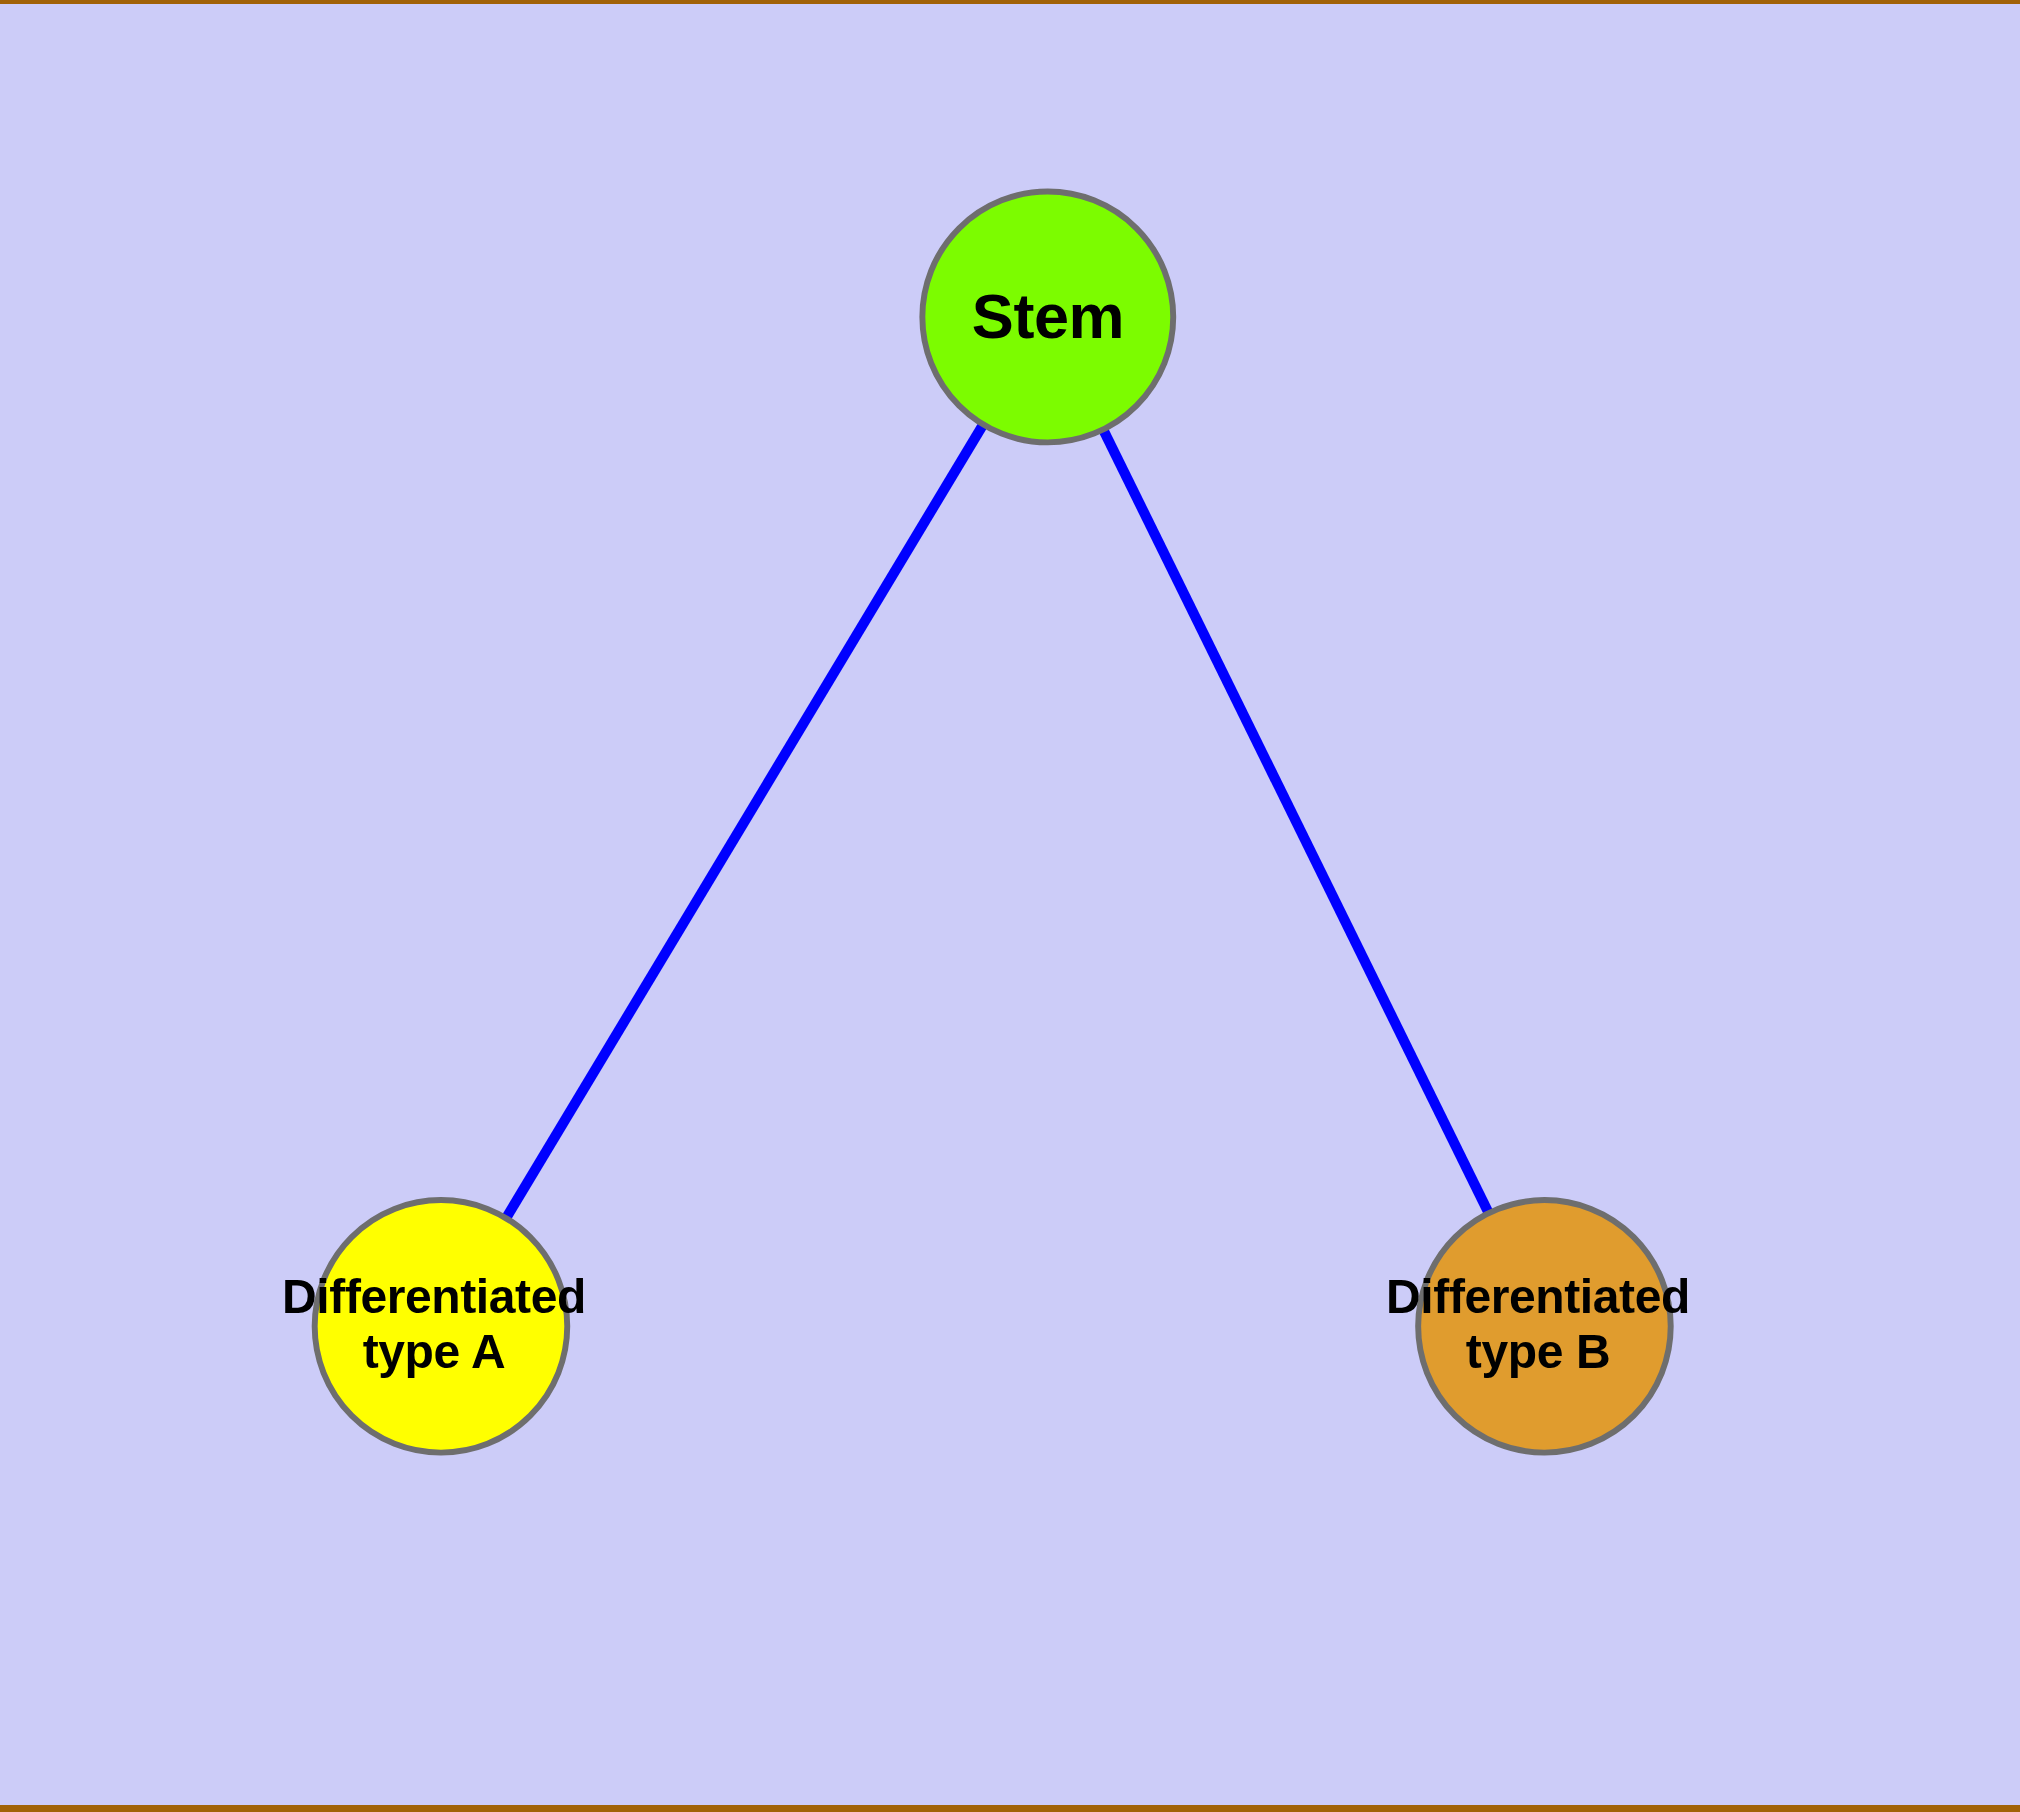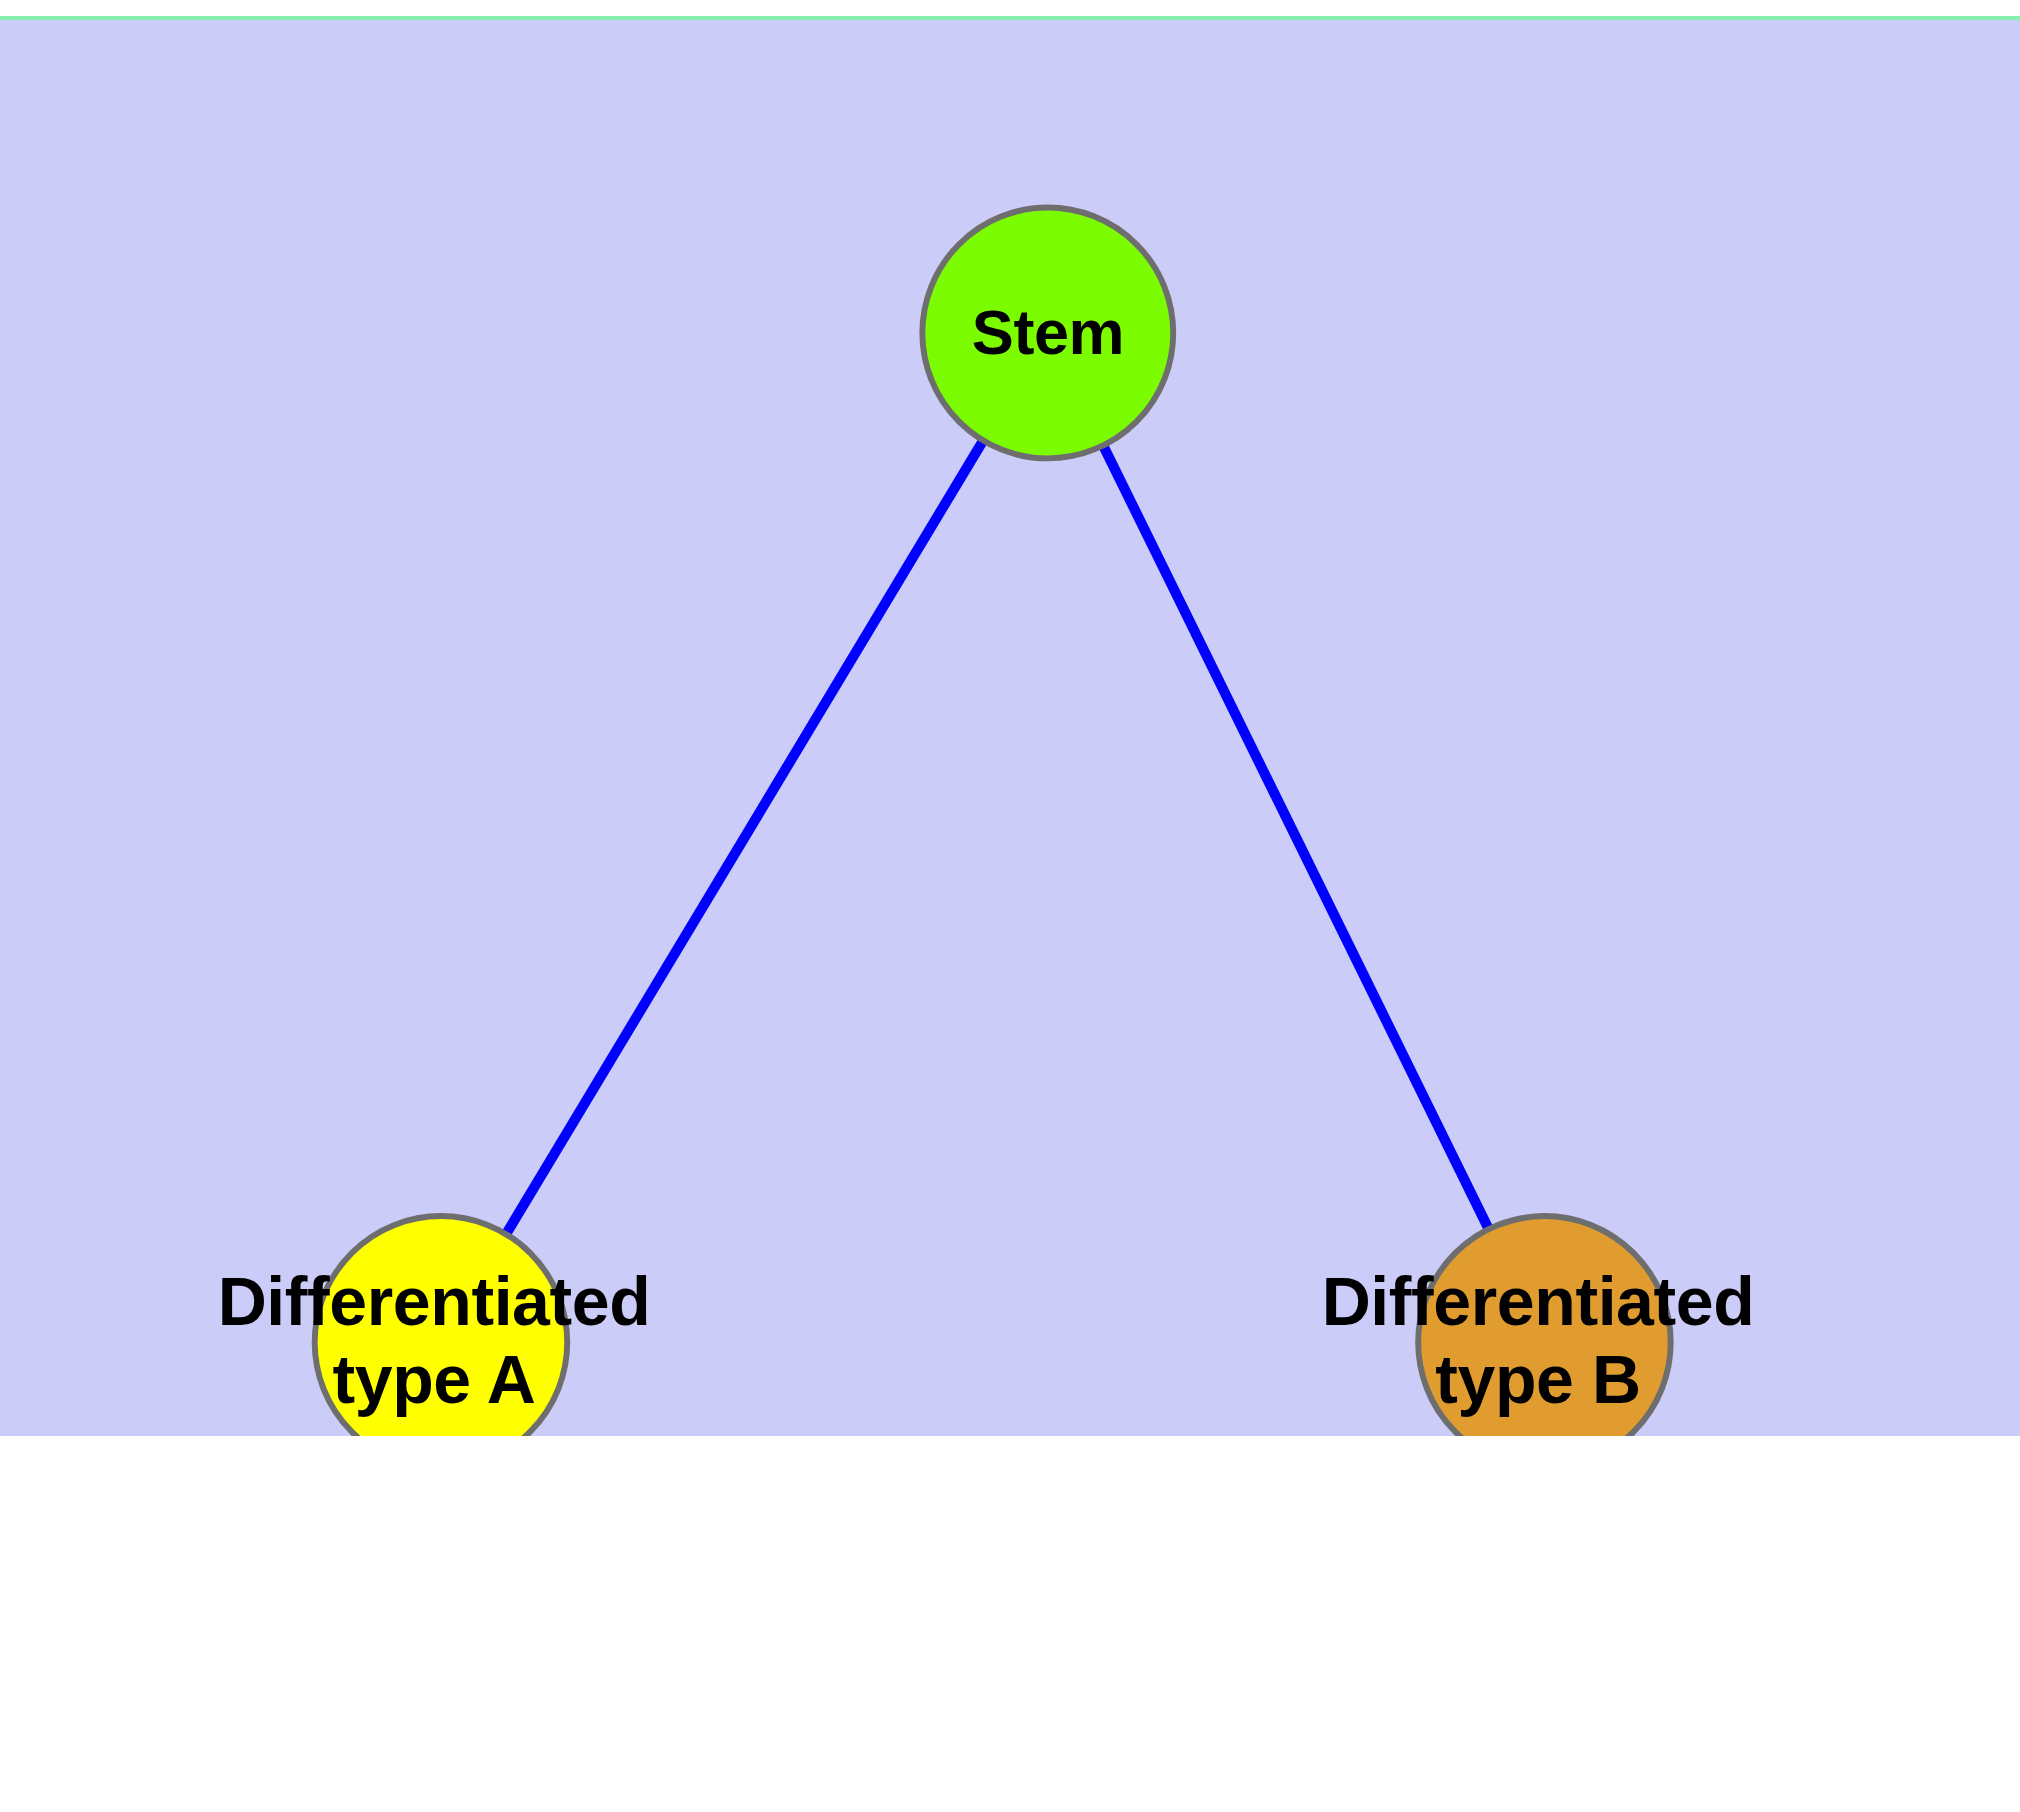--- a/index.html
+++ b/index.html
@@ -7,24 +7,23 @@
     margin: 0;
     padding: 0;
     background: #ffffff;
   }
   body {
     font-family: "Liberation Sans", sans-serif;
   }
   #canvas {
     position: relative;
     width: 2021px;
-    height: 1420px;
+    height: 1812px;
     overflow: hidden;
-    background: #86efac;
-    margin-top: 16px;
+    background: #a16207;
   }
   #plot-area {
     position: absolute;
     left: 0px;
     top: 4.2px;
     width: 2021px;
     height: 1801px;
     background: #ccccf8;
   }
   #graph-svg {
@@ -42,21 +41,21 @@
     text-align: center;
     white-space: pre;
     line-height: 1.14;
     letter-spacing: -0.4px;
     pointer-events: none;
   }
   .node-label.root {
     font-size: 63px;
   }
   .node-label.leaf {
-    font-size: 68px;
+    font-size: 48px;
   }
   #label-stem {
     left: 1048px;
     top: 317px;
     transform: translate(-50%, -50%);
   }
   #label-type-a {
     left: 434px;
     top: 1325px;
     transform: translate(-50%, -50%);

